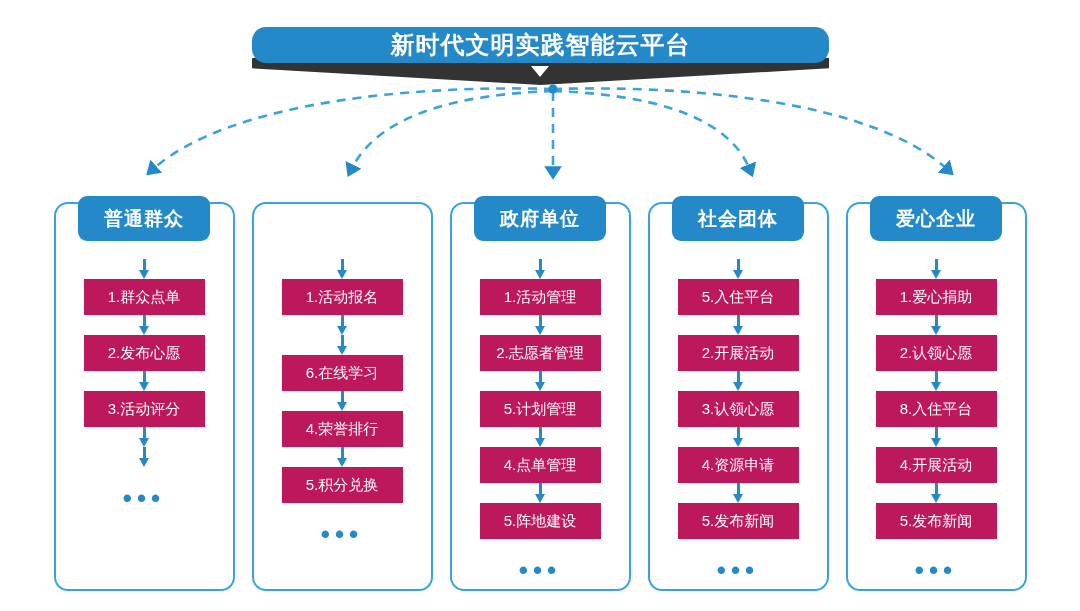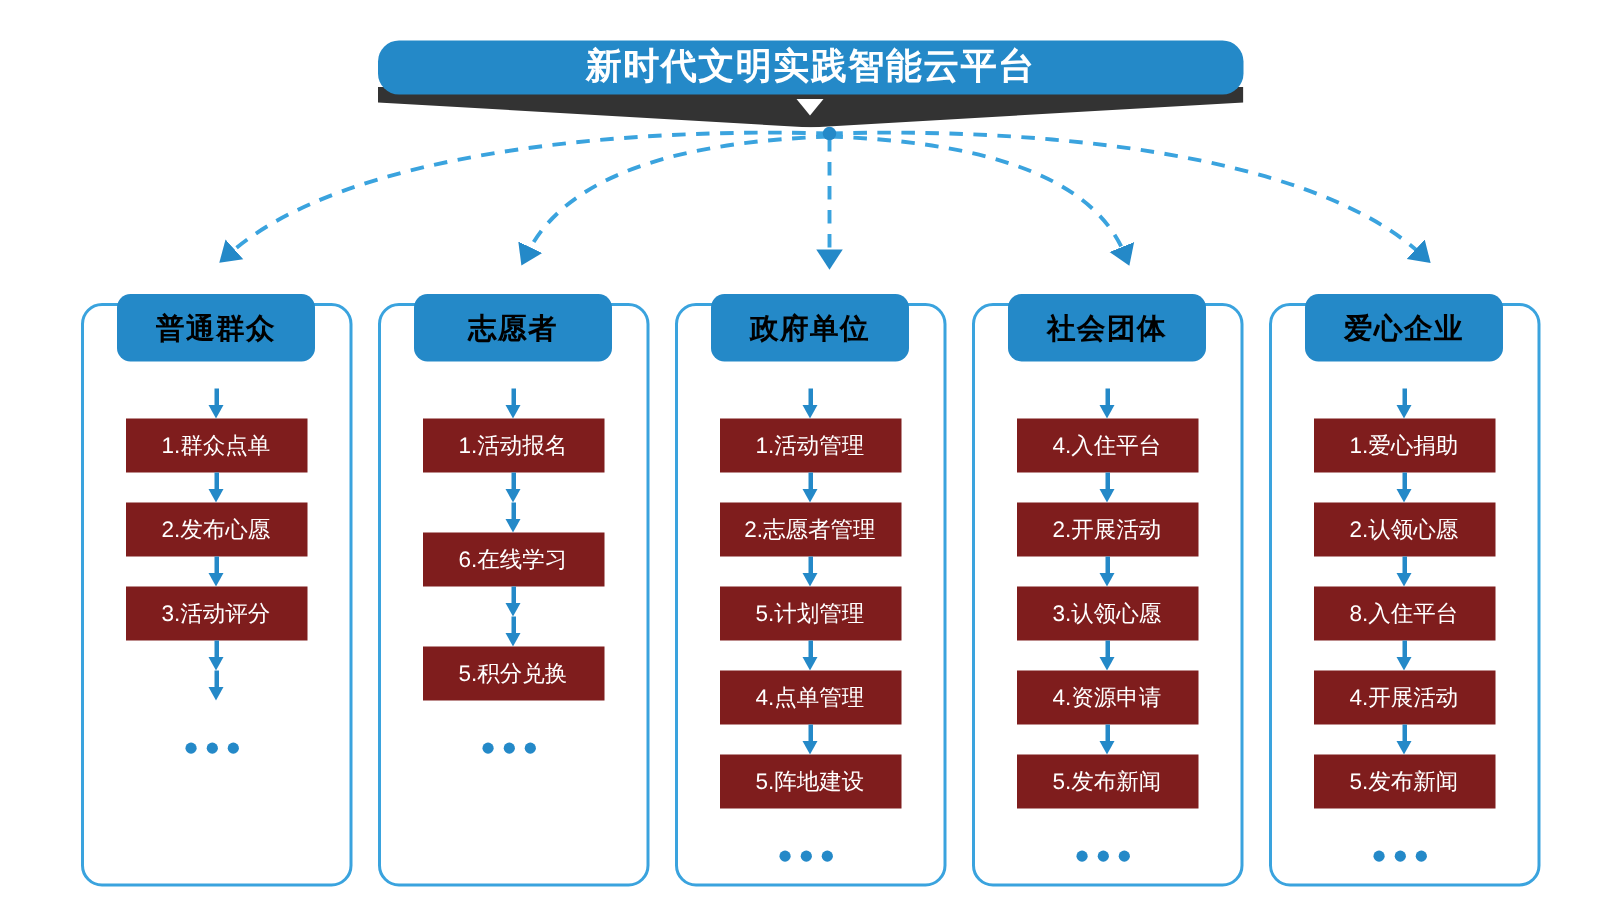--- a/index.html
+++ b/index.html
@@ -87,21 +87,21 @@
     left: 50%;
     top: -8px;
     transform: translateX(-50%);
     width: 132px;
     height: 45px;
     background: #2489c8;
     border-radius: 9px;
     display: flex;
     align-items: center;
     justify-content: center;
-    color: #000000;
+    color: #ffffff;
     font-size: 19px;
     font-weight: bold;
     letter-spacing: 1px;
     white-space: nowrap;
   }
   .arrow-down {
     width: 11px;
     height: 20px;
     position: relative;
     flex: 0 0 auto;
@@ -120,21 +120,21 @@
     left: 50%; top: 11px;
     margin-left: -5.5px;
     width: 0; height: 0;
     border-left: 5.5px solid transparent;
     border-right: 5.5px solid transparent;
     border-top: 9px solid #2489c8;
   }
   .step {
     width: 121px;
     height: 36px;
-    background: #7f1d1d;
+    background: #be185d;
     display: flex;
     align-items: center;
     justify-content: center;
     color: #ffffff;
     font-size: 15px;
     white-space: nowrap;
     flex: 0 0 auto;
   }
   .dots {
     margin-top: 18px;
@@ -184,27 +184,27 @@
       <div class="arrow-down"></div>
       <div class="step">2.发布心愿</div>
       <div class="arrow-down"></div>
       <div class="step">3.活动评分</div>
       <div class="arrow-down"></div>
       <div class="arrow-down"></div>
       <div class="dots">•••</div>
     </div>
 
     <div class="column">
-      <div class="col-header">志愿者</div>
       <div class="arrow-down"></div>
       <div class="step">1.活动报名</div>
       <div class="arrow-down"></div>
       <div class="arrow-down"></div>
       <div class="step">6.在线学习</div>
       <div class="arrow-down"></div>
+      <div class="step">4.荣誉排行</div>
       <div class="arrow-down"></div>
       <div class="step">5.积分兑换</div>
       <div class="dots">•••</div>
     </div>
 
     <div class="column">
       <div class="col-header">政府单位</div>
       <div class="arrow-down"></div>
       <div class="step">1.活动管理</div>
       <div class="arrow-down"></div>
@@ -214,21 +214,21 @@
       <div class="arrow-down"></div>
       <div class="step">4.点单管理</div>
       <div class="arrow-down"></div>
       <div class="step">5.阵地建设</div>
       <div class="dots">•••</div>
     </div>
 
     <div class="column">
       <div class="col-header">社会团体</div>
       <div class="arrow-down"></div>
-      <div class="step">4.入住平台</div>
+      <div class="step">5.入住平台</div>
       <div class="arrow-down"></div>
       <div class="step">2.开展活动</div>
       <div class="arrow-down"></div>
       <div class="step">3.认领心愿</div>
       <div class="arrow-down"></div>
       <div class="step">4.资源申请</div>
       <div class="arrow-down"></div>
       <div class="step">5.发布新闻</div>
       <div class="dots">•••</div>
     </div>

